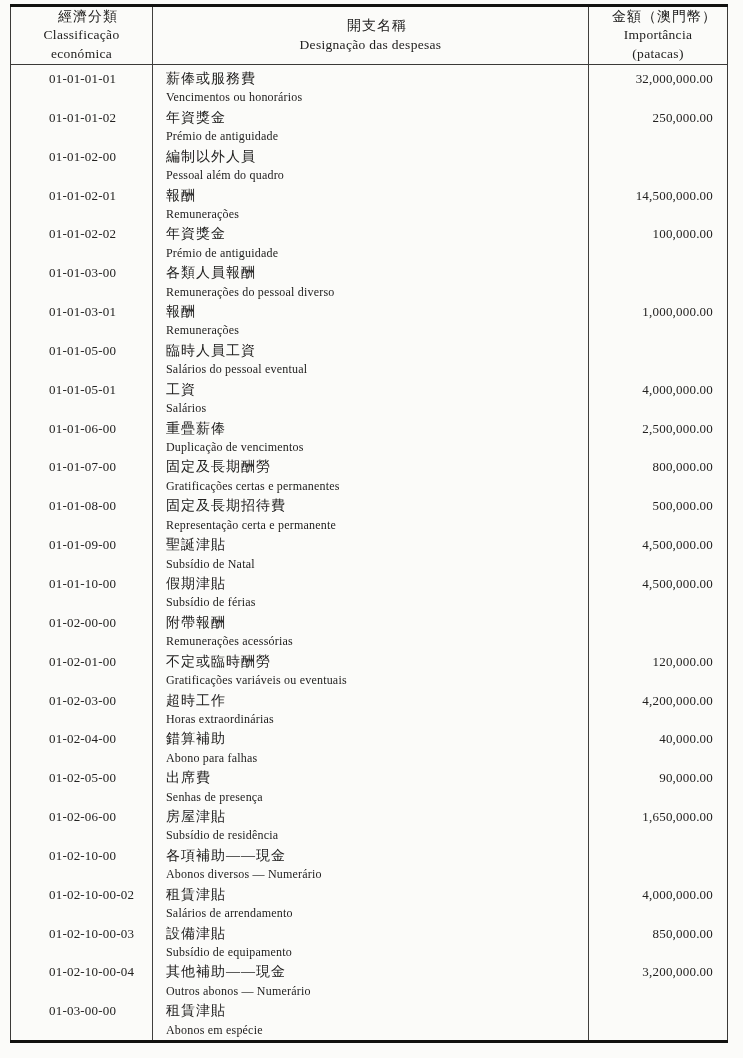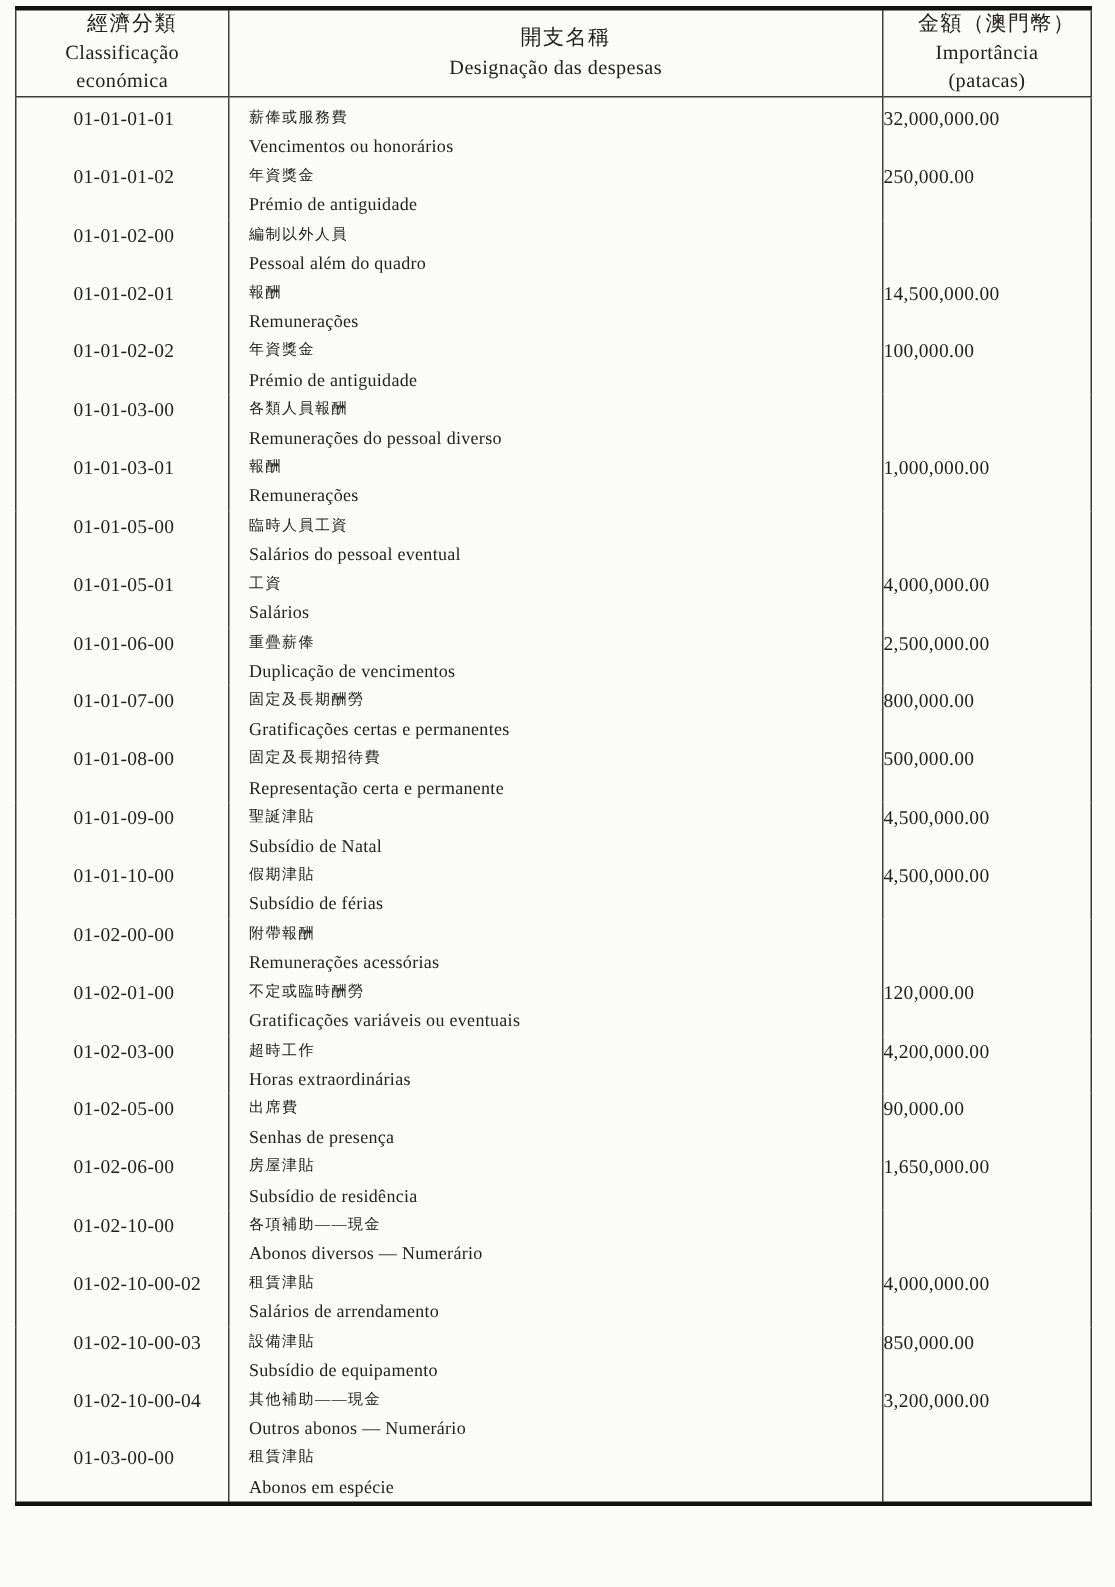--- a/index.html
+++ b/index.html
@@ -63,36 +63,36 @@
 
   .code {
     line-height: 19.4px;
     font-size: 13px;
     padding-left: 38px;
     letter-spacing: 0.2px;
     white-space: nowrap;
   }
   .zh {
     line-height: 19.4px;
-    font-size: 10px;
+    font-size: 14px;
     padding-left: 13px;
     letter-spacing: 1px;
     white-space: nowrap;
   }
   .pt {
     line-height: 19.4px;
     font-size: 12px;
     padding-left: 13px;
     letter-spacing: 0.2px;
     white-space: nowrap;
   }
   .amount {
     line-height: 19.4px;
     font-size: 13px;
-    text-align: left;
+    text-align: right;
     padding-right: 14px;
     letter-spacing: 0.2px;
     white-space: nowrap;
   }
 </style>
 </head>
 <body>
 
 <div class="page">
   <table class="budget-table">
@@ -334,20 +334,32 @@
     </td>
     <td class="c2">
       <div class="zh">超時工作</div>
       <div class="pt">Horas extraordinárias</div>
     </td>
     <td class="c3">
       <div class="amount">4,200,000.00</div>
     </td>
   </tr>
 
+  <tr>
+    <td class="c1">
+      <div class="code">01-02-04-00</div>
+    </td>
+    <td class="c2">
+      <div class="zh">錯算補助</div>
+      <div class="pt">Abono para falhas</div>
+    </td>
+    <td class="c3">
+      <div class="amount">40,000.00</div>
+    </td>
+  </tr>
 
   <tr>
     <td class="c1">
       <div class="code">01-02-05-00</div>
     </td>
     <td class="c2">
       <div class="zh">出席費</div>
       <div class="pt">Senhas de presença</div>
     </td>
     <td class="c3">

